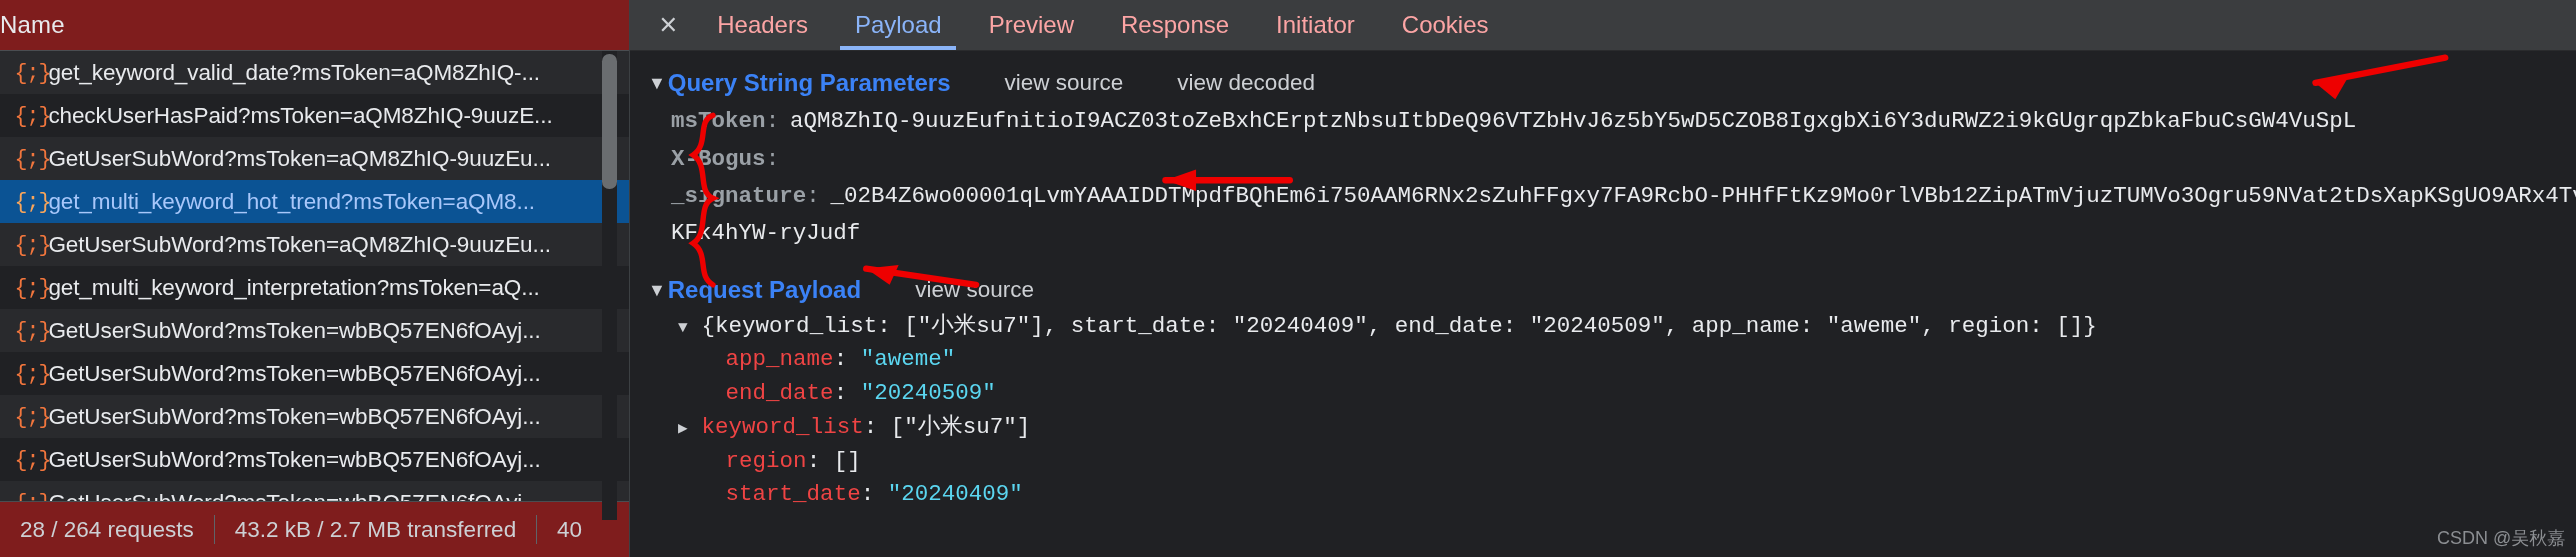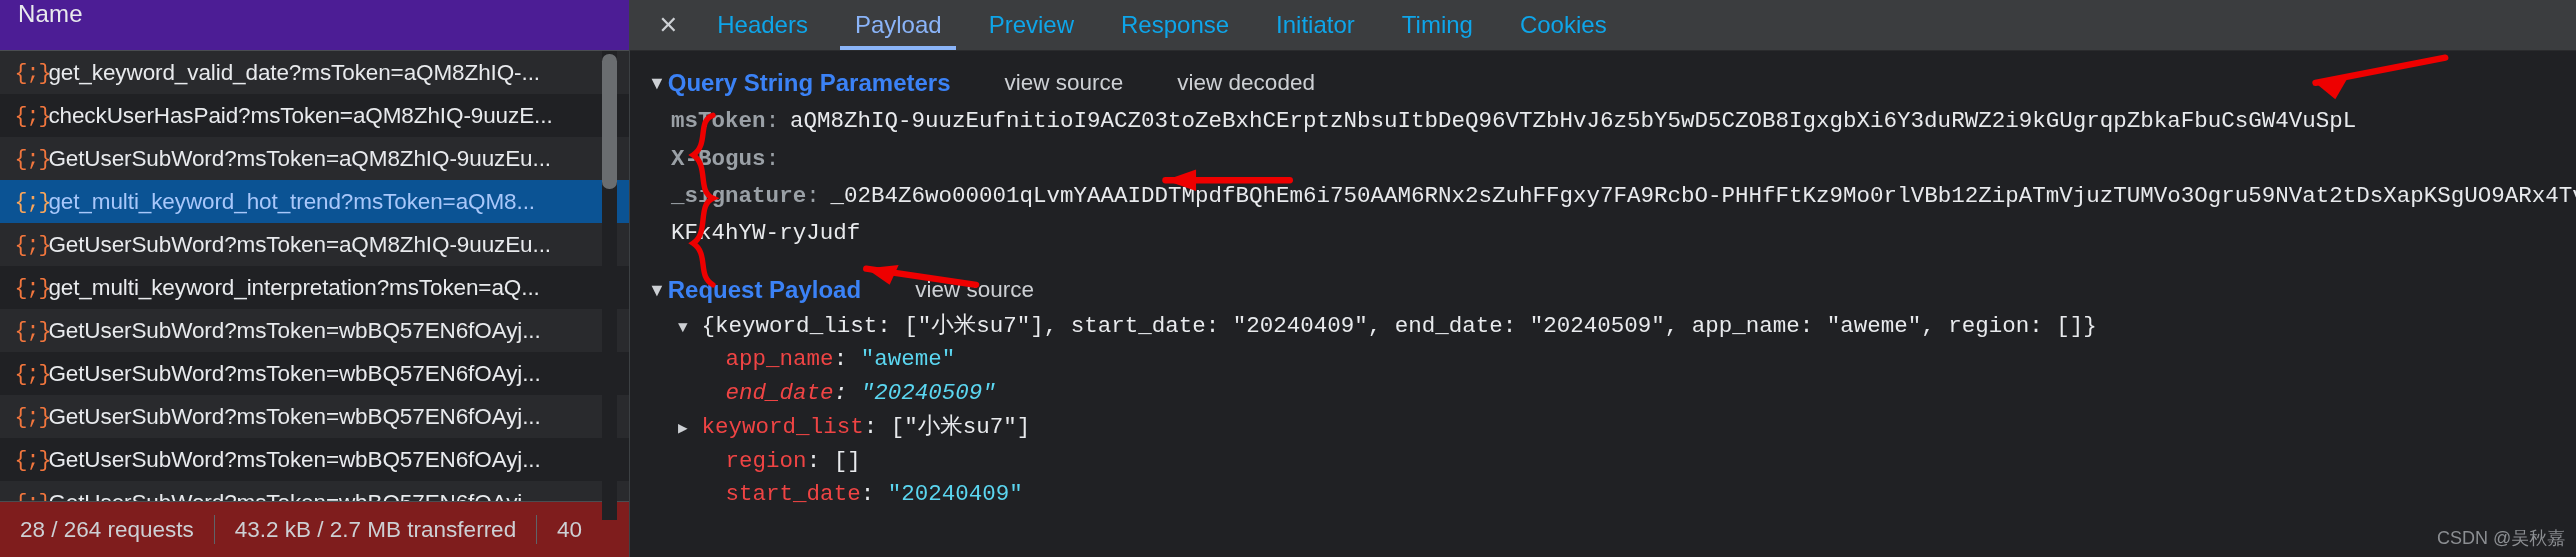--- a/index.html
+++ b/index.html
@@ -13,24 +13,24 @@
   }
   .app{ display:flex; width:2576px; height:557px; position:relative; }
 
   
   .list-pane{
     width:642px; height:557px; background:#202124;
     display:flex; flex-direction:column; position:relative;
     border-right:0.9px solid #3c4043;
   }
   .list-header{
-    height:51px; flex:0 0 51px; background:#4c1d95;
-    display:flex; align-items:flex-start;
+    height:51px; flex:0 0 51px; background:#7f1d1d;
+    display:flex; align-items:center;
     border-bottom:0.9px solid #4a4d51;
-    padding-left:18px;
+    padding-left:0;
   }
   .list-header .col{ font-size:24px; color:#e8eaed; letter-spacing:0.2px; }
   .rows{ flex:1 1 auto; overflow:hidden; }
   .row{
     height:43px; display:flex; align-items:center;
     padding-left:14.4px; font-size:22.5px; white-space:nowrap;
     color:#e8eaed; letter-spacing:-0.1px;
   }
   .row.odd{ background:#292a2d; }
   .row.even{ background:#202124; }
@@ -62,21 +62,21 @@
     flex:1 1 auto; height:557px; background:#202124;
     display:flex; flex-direction:column; position:relative; overflow:hidden;
   }
   .tabbar{
     height:51px; flex:0 0 51px; background:#3b3d3f;
     display:flex; align-items:stretch; padding-left:12.6px;
     border-bottom:0.9px solid #2a2b2d;
   }
   .tab{
     display:flex; align-items:center; padding:0 23.5px;
-    font-size:24px; color:#0ea5e9; white-space:nowrap; position:relative;
+    font-size:24px; color:#fca5a5; white-space:nowrap; position:relative;
   }
   .tab.active{ color:#8ab4f8; }
   .tab.active:after{
     content:""; position:absolute; left:9px; right:9px; bottom:0;
     height:3.6px; background:#8ab4f8;
   }
   .closebtn{
     display:flex; align-items:center; justify-content:center;
     width:51px; font-size:31px; color:#cdd0d4; font-weight:300;
   }
@@ -197,21 +197,20 @@
   </div>
 
   <div class="detail-pane">
     <div class="tabbar">
       <span class="closebtn">×</span>
       <span class="tab">Headers</span>
       <span class="tab active">Payload</span>
       <span class="tab">Preview</span>
       <span class="tab">Response</span>
       <span class="tab">Initiator</span>
-      <span class="tab">Timing</span>
       <span class="tab">Cookies</span>
     </div>
 
     <div class="content">
 
       <div class="sect-head">
         <span class="tri">▼</span>
         <span class="sect-title">Query String Parameters</span>
         <span class="viewlink">view source</span>
         <span class="viewlink">view decoded</span>
@@ -243,21 +242,21 @@
         <div class="tree-row" style="padding-left:16px;">
           <span class="tw">▼</span>
           <span class="summary">{keyword_list: ["小米su7"], start_date: "20240409", end_date: "20240509", app_name: "aweme", region: []}</span>
         </div>
 
         <div class="tree-row" style="padding-left:40px;">
           <span class="tw"></span>
           <span class="key">app_name</span><span class="punc">: </span><span class="str">"aweme"</span>
         </div>
 
-        <div class="tree-row" style="padding-left:40px;font-style:italic;">
+        <div class="tree-row" style="padding-left:40px;">
           <span class="tw"></span>
           <span class="key">end_date</span><span class="punc">: </span><span class="str">"20240509"</span>
         </div>
 
         <div class="tree-row" style="padding-left:16px;">
           <span class="tw">▶</span>
           <span class="key">keyword_list</span><span class="punc">: </span><span class="punc">["小米su7"]</span>
         </div>
 
         <div class="tree-row" style="padding-left:40px;">

